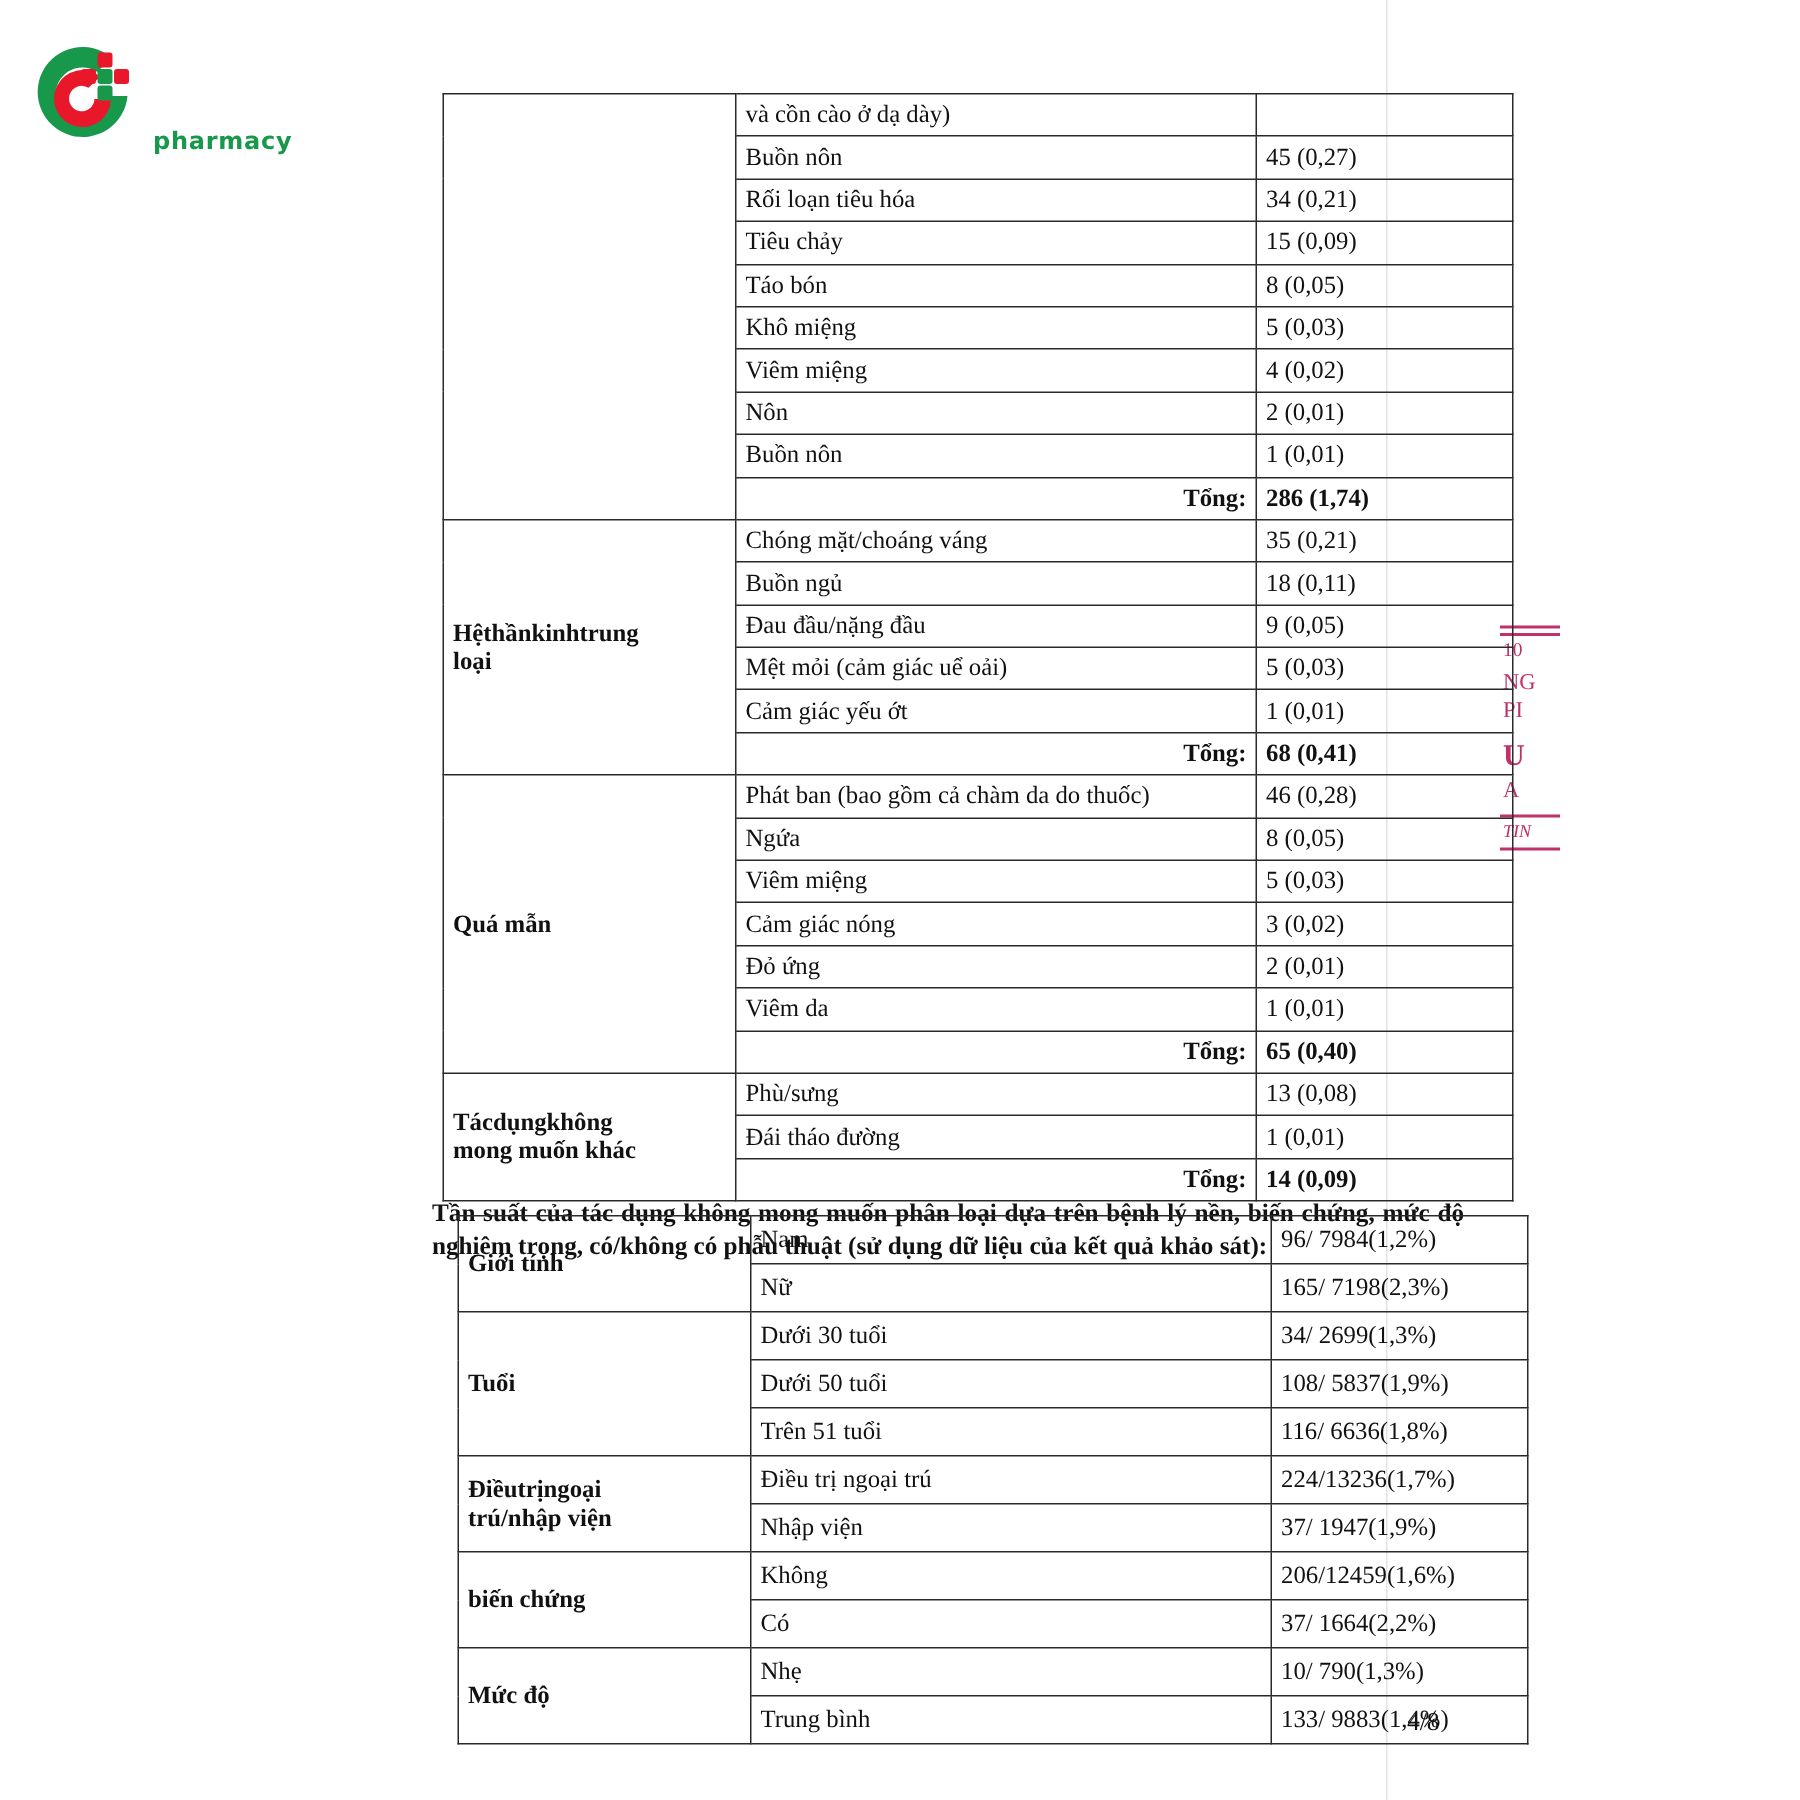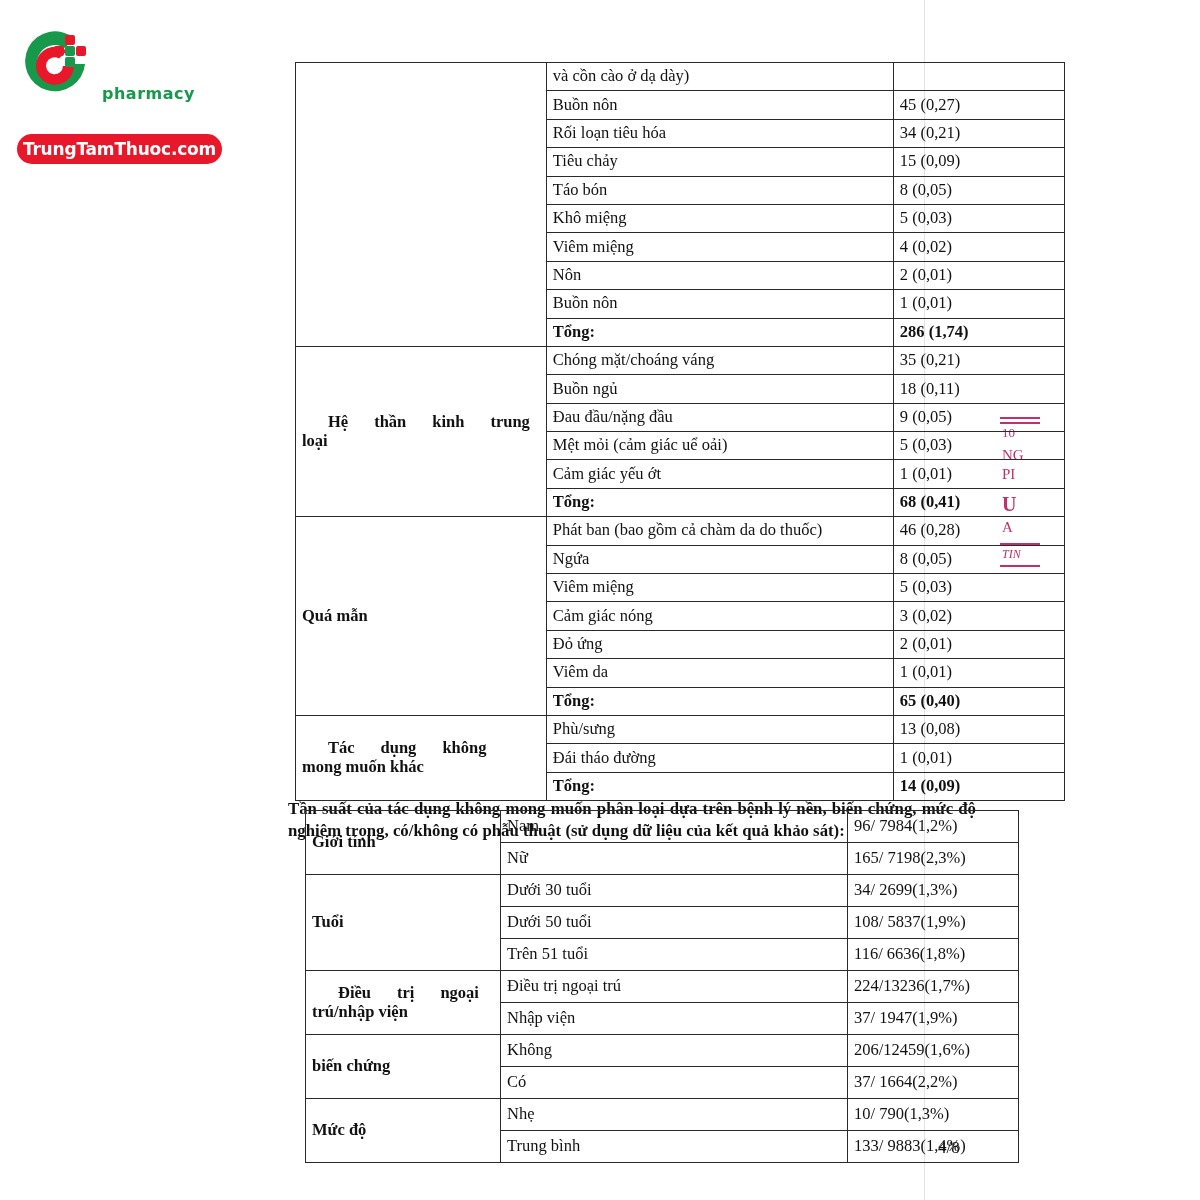--- a/index.html
+++ b/index.html
@@ -38,27 +38,27 @@
   .doc-table td{
     border:1px solid #2a2a2a;
     font-size:16.5px;
     padding:1px 6px;
     vertical-align:middle;
     line-height:1.15;
   }
   .doc-table td.c1{width:182px;font-weight:bold;}
   .doc-table td.c2{width:334px;}
   .doc-table td.c3{width:158px;text-align:left;}
-  .bold{font-weight:bold;}
+  .bold{font-weight:bold;text-align:right;}
   .justified{
     text-align:justify;
     text-align-last:justify;
     padding-right:10px;
   }
-  .justified i{font-style:normal;margin-left:26px;}
+  .justified i{font-style:normal;}
 
   #table-adr{left:295px;top:62px;}
   #table-adr td{height:25.4px;}
   #table-risk{left:305px;top:810px;border-radius:10px;}
   #table-risk td{height:29px;font-size:16.5px;}
 
   
   #mid-para{position:absolute;left:288px;top:758px;width:688px;
     font-size:16.8px;font-weight:bold;line-height:1.33;
     text-align:justify;margin-top:40px;}
@@ -73,23 +73,20 @@
   <svg id="logo-mark" viewBox="0 0 78 78">
     <path d="M58 14 A30 30 0 1 0 69 40 L57 40 A18 18 0 1 1 49 24 Z" fill="#17984a"></path>
     <path d="M51 27 A19 19 0 1 0 58 42 L47 42 A8.5 8.5 0 1 1 43 34.5 Z" fill="#e8182a"></path>
     <rect x="49" y="11" width="10" height="10" rx="2" fill="#e8182a"></rect>
     <rect x="60" y="22" width="10" height="10" rx="2" fill="#e8182a"></rect>
     <rect x="49" y="22" width="10" height="10" rx="2" fill="#17984a"></rect>
     <rect x="38" y="22" width="10" height="10" rx="2" fill="#e8182a"></rect>
     <rect x="49" y="33" width="10" height="10" rx="2" fill="#17984a"></rect>
   </svg>
   <div id="logo-sub">pharmacy</div>
-  <div id="logo-banner">
-    <span>TrungTamThuoc.com</span>
-  </div>
 </div>
 
 <div id="fold-line"></div>
 
 <div id="stamp">
   <div class="rule" style="top:2px;"></div>
   <div class="rule" style="top:7px;"></div>
   <div class="ln" style="top:10px;font-size:13px;">10</div>
   <div class="ln" style="top:32px;font-size:15px;">NG</div>
   <div class="ln" style="top:51px;font-size:15px;">PI</div>

